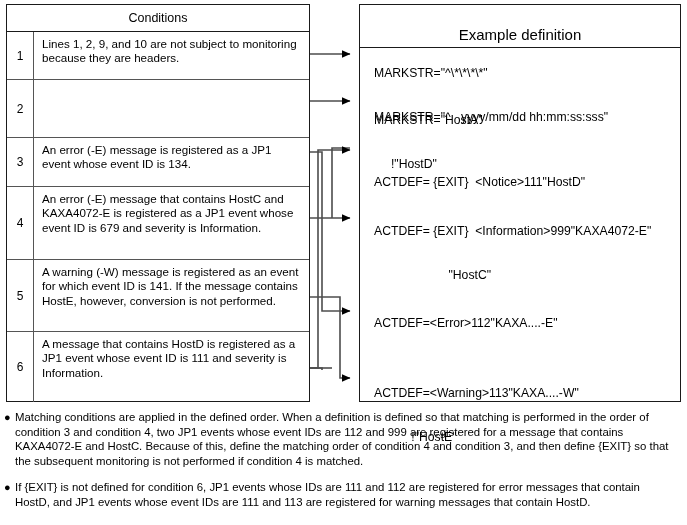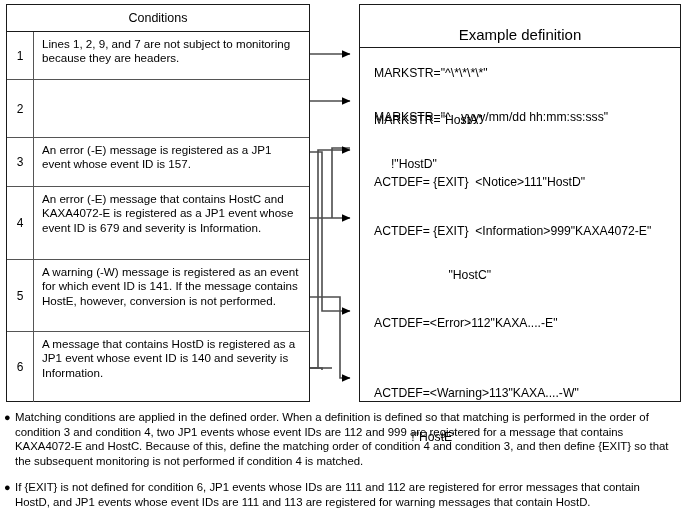--- a/index.html
+++ b/index.html
@@ -99,45 +99,45 @@
 <body>
 
 <div class="figure">
 
   <div class="cond-table">
     <div class="cond-head">Conditions</div>
     <div class="cond-body">
 
       <div class="cond-row r1">
         <div class="cond-num">1</div>
-        <div class="cond-text">Lines 1, 2, 9, and 7 are not subject to monitoring because they are headers.</div>
+        <div class="cond-text">Lines 1, 2, 9, and 10 are not subject to monitoring because they are headers.</div>
       </div>
 
       <div class="cond-row r2">
         <div class="cond-num">2</div>
       </div>
 
       <div class="cond-row r3">
         <div class="cond-num">3</div>
-        <div class="cond-text">An error (-E) message is registered as a JP1 event whose event ID is 157.</div>
+        <div class="cond-text">An error (-E) message is registered as a JP1 event whose event ID is 134.</div>
       </div>
 
       <div class="cond-row r4">
         <div class="cond-num">4</div>
         <div class="cond-text">An error (-E) message that contains HostC and KAXA4072-E is registered as a JP1 event whose event ID is 679 and severity is Information.</div>
       </div>
 
       <div class="cond-row r5">
         <div class="cond-num">5</div>
         <div class="cond-text">A warning (-W) message is registered as an event for which event ID is 141. If the message contains HostE, however, conversion is not performed.</div>
       </div>
 
       <div class="cond-row r6 last">
         <div class="cond-num">6</div>
-        <div class="cond-text">A message that contains HostD is registered as a JP1 event whose event ID is 140 and severity is Information.</div>
+        <div class="cond-text">A message that contains HostD is registered as a JP1 event whose event ID is 111 and severity is Information.</div>
       </div>
 
     </div>
   </div>
 
   <div class="def-box">
     <div class="def-head">Example definition</div>
 
     <div class="def-item" style="top:32px;">
       <span class="ind">MARKSTR="^\*\*\*\*"</span>

